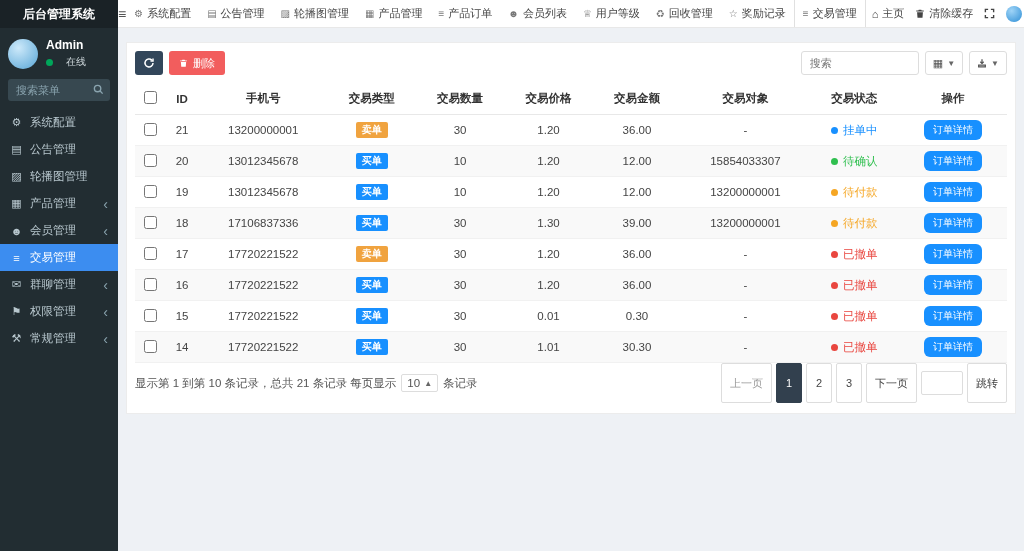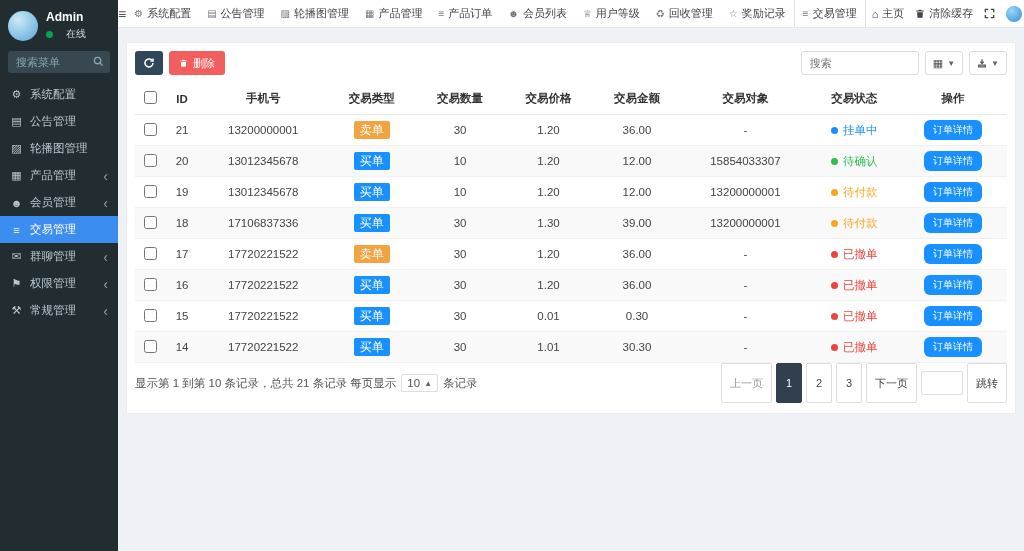--- a/index.html
+++ b/index.html
@@ -47,40 +47,41 @@
   .toolbar-right { margin-left:auto; display:flex; align-items:center; gap:6px; }
   .search-box { width:118px; height:24px; border:1px solid #ddd; border-radius:3px; padding:0 8px; font-size:11px; outline:none; }
   .btn-light { background:#fff; border:1px solid #ddd; color:#555; padding:0 7px; gap:4px; }
   .caret { font-size:8px; color:#666; }
 
   table { width:100%; border-collapse:collapse; font-size:11.5px; }
   thead th { font-weight:bold; color:#333; padding:8px 4px; border-bottom:1px solid #e8e8e8; text-align:center; white-space:nowrap; }
   tbody td { padding:5px 4px; border-bottom:1px solid #f1f1f1; text-align:center; color:#444; height:24px; }
   tbody tr:nth-child(even) { background:#f9f9f9; }
   .cb-cell { width:30px; }
-  .badge { color:#fff; border-radius:2px; padding:2px 6px; font-size:12px; display:inline-block; line-height:1.2; }
+  .badge { color:#fff; border-radius:2px; padding:2px 6px; font-size:10px; display:inline-block; line-height:1.2;font-weight:bold; }
   .sdot { width:7px; height:7px; border-radius:50%; display:inline-block; margin-right:5px; vertical-align:middle; }
   .status-text { vertical-align:middle; }
   .detail-btn { color:#fff; border:none; border-radius:6px; padding:3px 9px; font-size:10px; cursor:pointer; }
 
   .table-footer { display:flex; align-items:center; font-size:11.5px; color:#555; }
   .page-size { border:1px solid #ddd; border-radius:2px; padding:2px 5px; display:inline-flex; gap:4px; align-items:center; margin:0 5px; background:#fff; cursor:pointer; }
   .pagination { margin-left:auto; display:flex; align-items:center; gap:4px; }
   .page-btn { border:1px solid #ddd; background:#fff; min-width:26px; height:40px; padding:0 8px; border-radius:2px; color:#444; cursor:pointer; font-size:11px; }
   .page-btn.prev { color:#999; }
   .page-btn.active { background:#32404e; color:#fff; border-color:#32404e; }
   .jump-input { width:42px; height:24px; border:1px solid #ddd; border-radius:2px; outline:none; padding:0 4px; }
   svg { display:block; }
 </style>
 </head>
 <body>
 
 <div class="app">
 
   <aside class="sidebar">
+    <div class="sidebar-header">后台管理系统</div>
     <div class="user-panel">
       <div class="avatar"></div>
       <div>
         <div class="user-name">Admin</div>
         <div class="user-status">
           <span class="online-dot"></span>
           <span>在线</span>
         </div>
       </div>
     </div>

